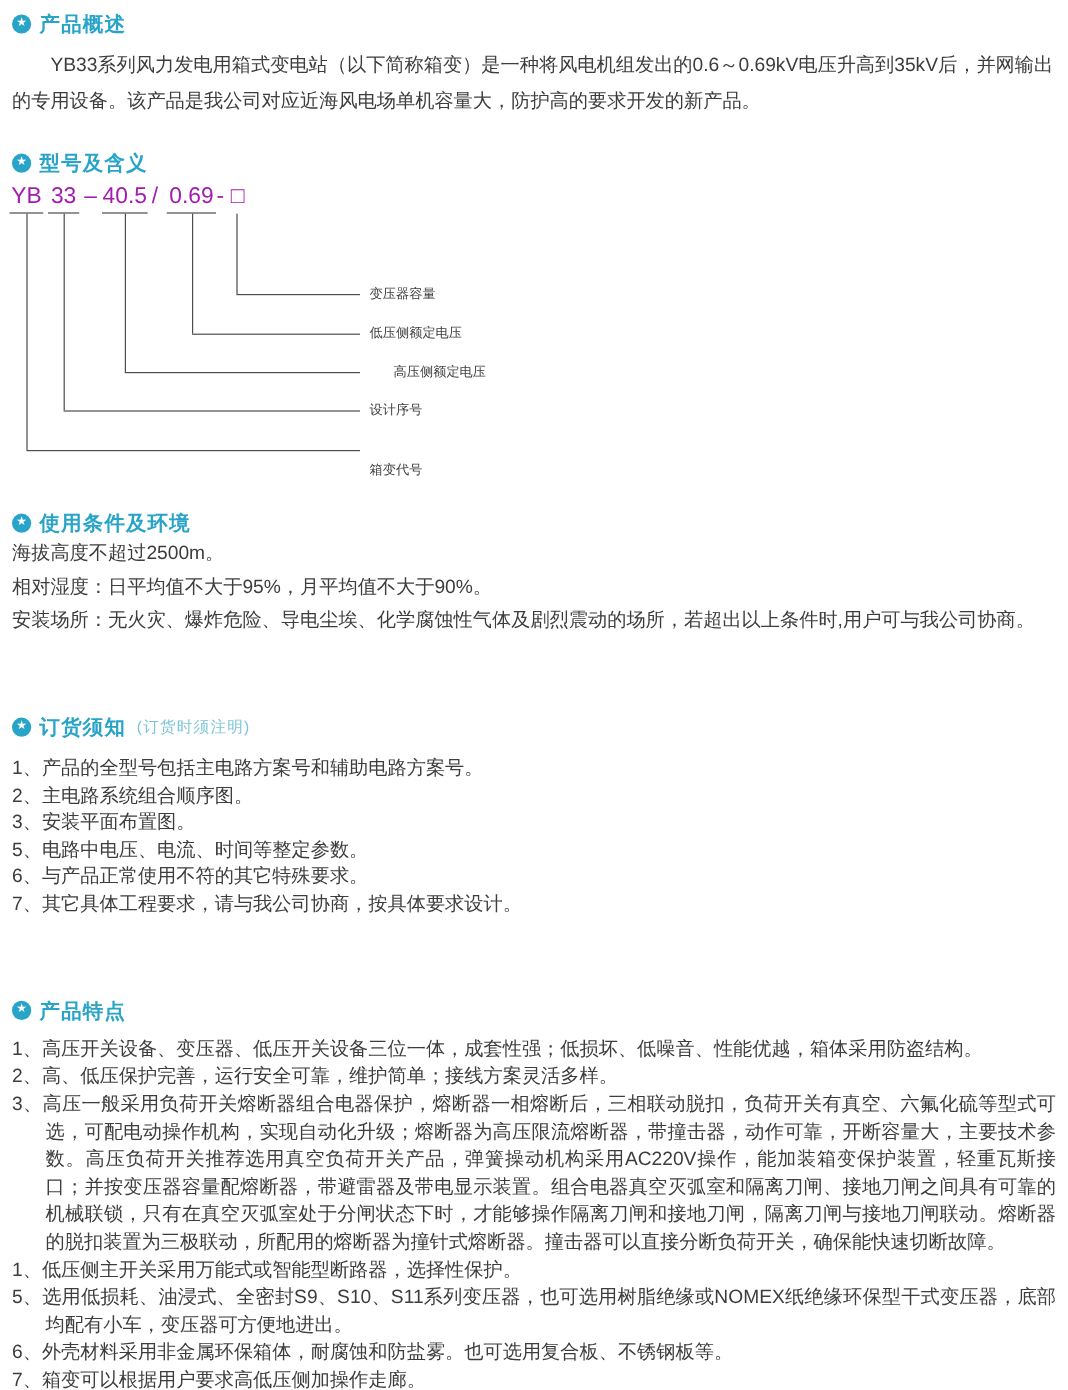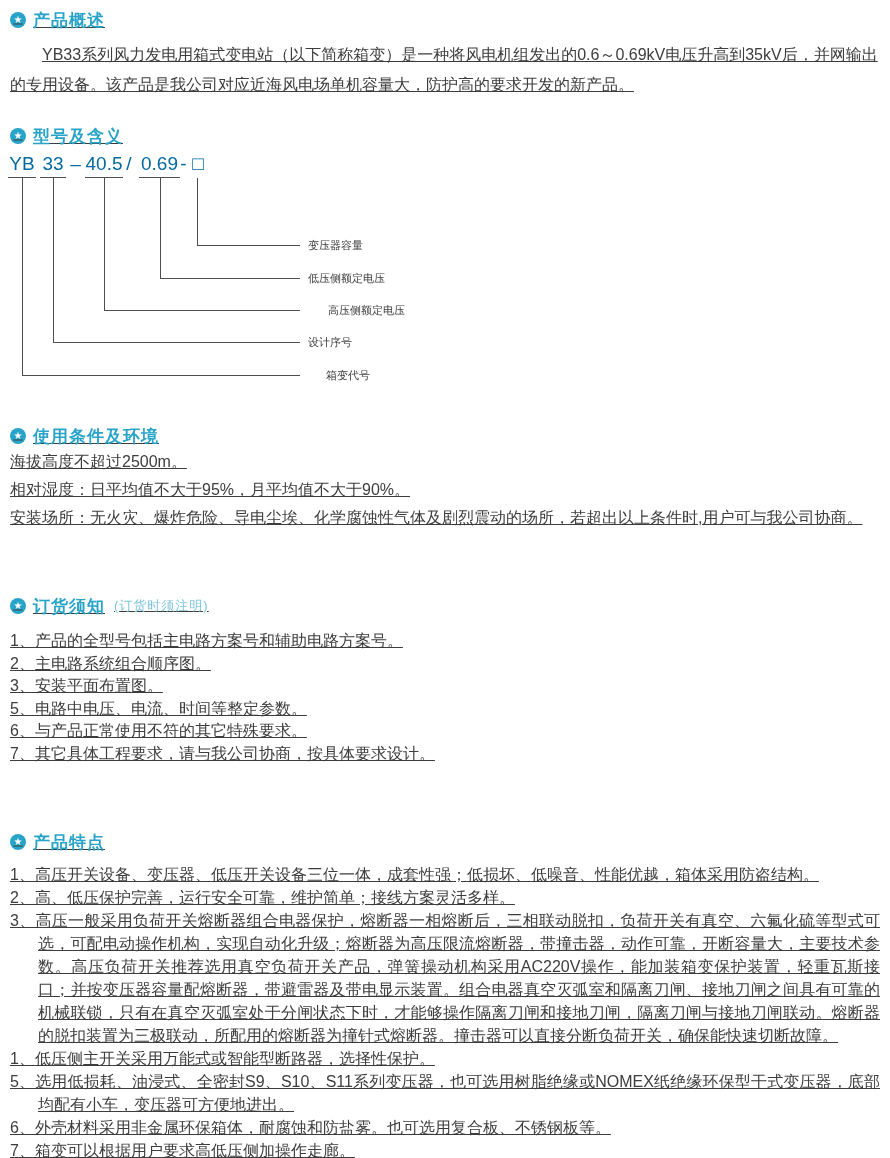--- a/index.html
+++ b/index.html
@@ -14,37 +14,37 @@
     font-family:"Liberation Sans","DejaVu Sans",sans-serif;
     color:var(--text);
   }
   #canvas{
     position:relative;
     width:890px;
     height:1158px;
     background:#fff;
     overflow:hidden;
   }
-  .section{position:absolute;left:10px;width:870px;text-decoration:underline;}
+  .section{position:absolute;left:10px;width:870px;}
   .section-header{display:flex;align-items:center;gap:7px;height:24px;}
   .star-icon{
     width:16px;height:16px;border-radius:50%;
     background:var(--accent);color:#fff;
     display:inline-flex;align-items:center;justify-content:center;
     flex:none;font-size:10px;
   }
   .star-icon::before{content:"★";line-height:1;transform:translateY(-0.5px);}
   .sec-title{font-size:17px;font-weight:bold;color:var(--accent);letter-spacing:1px;}
   .sec-subtitle{font-size:13px;color:var(--accent-light);font-weight:normal;letter-spacing:1px;margin-left:2px;}
   .txt{font-size:16px;color:var(--text);}
   .overview-p{margin-top:8px;line-height:30px;text-indent:2em;}
 
   
   .diagram{position:absolute;left:0;top:28px;width:460px;height:250px;}
-  .seg{position:absolute;top:0;height:26px;font-size:19px;line-height:24px;color:#0369a1;text-align:center;white-space:nowrap;}
+  .seg{position:absolute;top:0;height:26px;font-size:19px;line-height:24px;color:#a21caf;text-align:center;white-space:nowrap;}
   .seg.u{border-bottom:1px solid var(--line);}
   .vline{position:absolute;width:1px;background:var(--line);}
   .hline{position:absolute;height:1px;background:var(--line);}
   .dlabel{position:absolute;left:298px;height:20px;line-height:20px;font-size:11px;color:var(--text);white-space:nowrap;}
 
   .cond-lines{margin-top:0;}
   .cond-line{line-height:28px;}
 
   .order-items{margin-top:12px;}
   .order-item{line-height:22.5px;padding-left:28px;text-indent:-28px;}
@@ -91,21 +91,21 @@
       <div class="hline" style="left:187px;top:93px;width:103px;"></div>
       <div class="hline" style="left:150px;top:126px;width:140px;"></div>
       <div class="hline" style="left:94px;top:158px;width:196px;"></div>
       <div class="hline" style="left:43px;top:190px;width:247px;"></div>
       <div class="hline" style="left:12px;top:223px;width:278px;"></div>
 
       <div class="dlabel" style="top:83px;">变压器容量</div>
       <div class="dlabel" style="top:116px;">低压侧额定电压</div>
       <div class="dlabel" style="top:148px;margin-left:20px;">高压侧额定电压</div>
       <div class="dlabel" style="top:180px;">设计序号</div>
-      <div class="dlabel" style="top:213px;margin-left:18px;">箱变代号</div>
+      <div class="dlabel" style="top:230px;">箱变代号</div>
     </div>
   </div>
 
   <div class="section" style="top:424px;">
     <div class="section-header">
       <span class="star-icon"></span>
       <span class="sec-title">使用条件及环境</span>
     </div>
     <div class="cond-lines txt">
       <div class="cond-line">海拔高度不超过2500m。</div>

